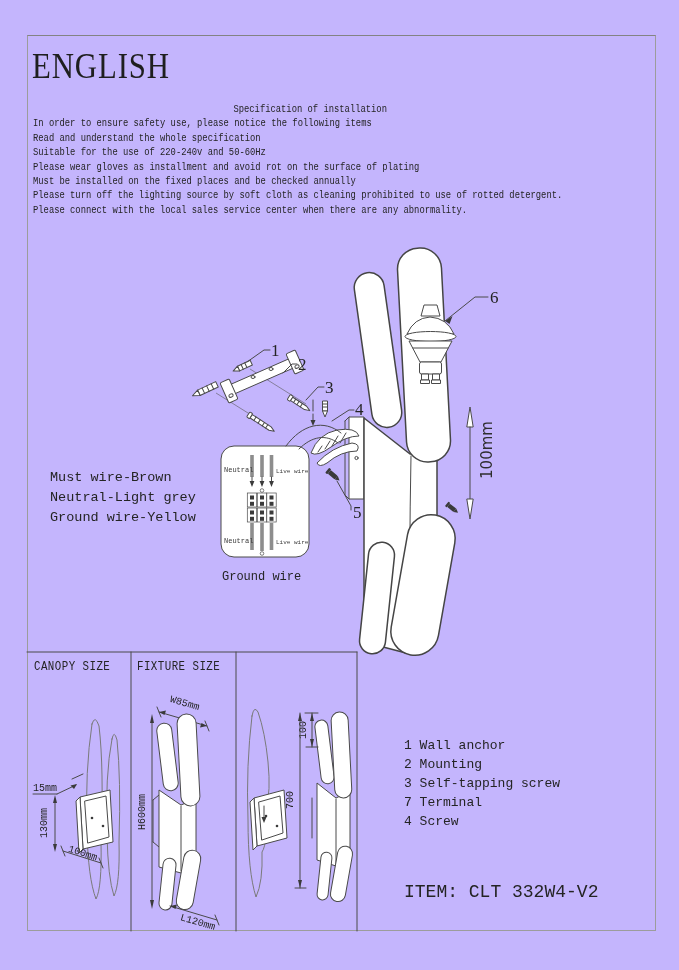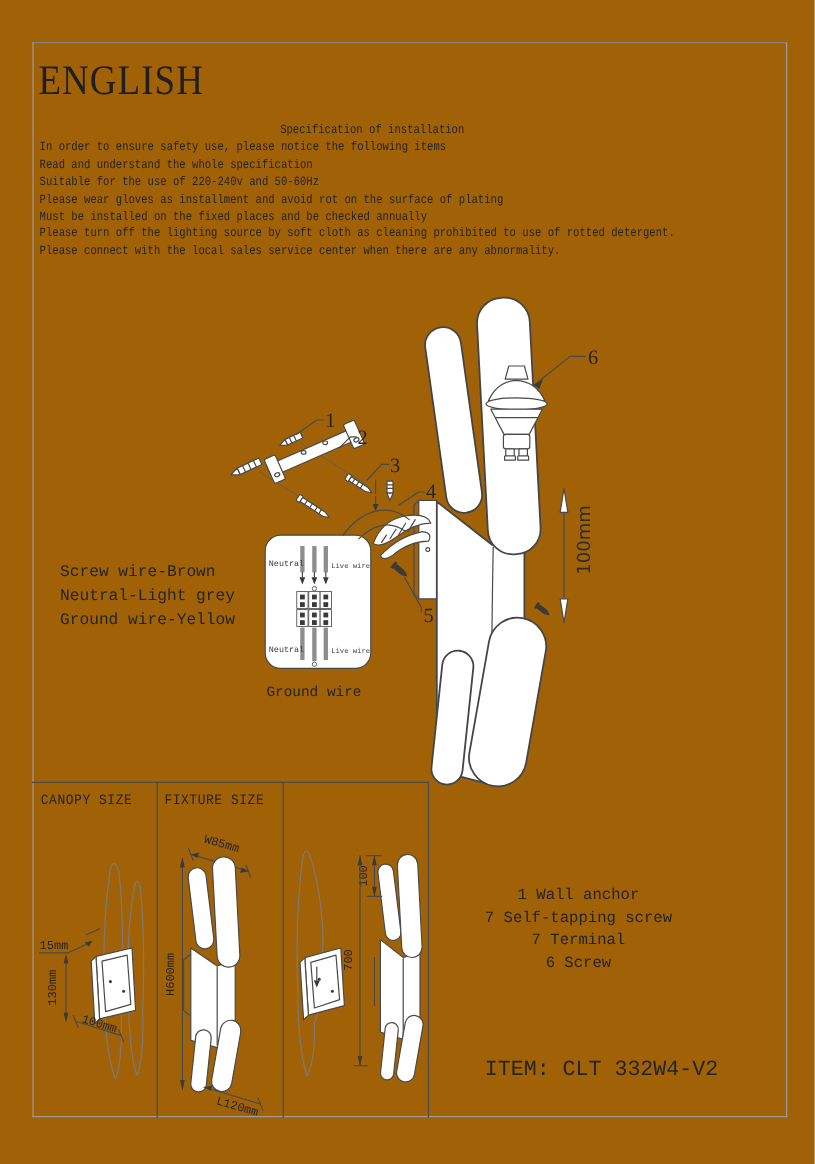--- a/index.html
+++ b/index.html
@@ -1,30 +1,30 @@
 <!DOCTYPE html>
 <html><head>
 <meta charset="utf-8">
 <style>
   html,body{margin:0;padding:0;background:#ffffff;}
-  .stage{position:relative;width:679px;height:970px;background:#a16207;overflow:hidden;
+  .stage{position:relative;width:679px;height:970px;background:#c4b5fd;overflow:hidden;
          font-family:"Liberation Mono",monospace;color:#242424;}
   .page{position:absolute;left:27px;top:35px;width:629px;height:896px;
         border:1px solid #9c9c9c;border-top-color:#838383;box-sizing:border-box;}
   .title{position:absolute;left:32px;top:47px;font-family:"Liberation Serif",serif;
          font-size:35px;color:#1f1f1f;letter-spacing:1px;transform:scaleX(.88);transform-origin:0 0;}
   .specs{position:absolute;left:33px;top:102px;width:660px;font-size:10.5px;line-height:14.4px;
          color:#242424;transform:scaleX(.84);transform-origin:0 0;white-space:nowrap;}
   .spec-head{text-align:center;width:660px;}
   .wire-legend{position:absolute;left:50px;top:468px;font-size:13.5px;line-height:20px;color:#242424;}
   .ground-caption{position:absolute;left:222px;top:570px;font-size:12px;color:#242424;}
   .panel-title{position:absolute;font-size:12px;letter-spacing:.5px;color:#242424;
                transform:scaleX(.9);transform-origin:0 0;white-space:nowrap;}
   .pt-canopy{left:34px;top:660px;} .pt-fixture{left:137px;top:660px;}
-  .parts{position:absolute;left:404px;top:736px;font-size:13px;line-height:19px;color:#242424;white-space:nowrap;text-align:center;}
+  .parts{position:absolute;left:404px;top:736px;font-size:13px;line-height:19px;color:#242424;white-space:nowrap;}
   .item-code{position:absolute;left:404px;top:882px;font-size:18px;color:#242424;white-space:nowrap;}
   svg{position:absolute;left:0;top:0;}
   .ink{stroke:#4a4a4a;fill:none;stroke-width:1;stroke-linecap:round;stroke-linejoin:round;}
   .thin{stroke:#5a5a5a;fill:none;stroke-width:.6;}
   .inkw{stroke:#4a4a4a;fill:#fff;stroke-width:1;stroke-linejoin:round;}
   .inkw15{stroke:#454545;fill:#fff;stroke-width:1.5;stroke-linejoin:round;}
   .fillink{fill:#3a3a3a;stroke:none;}
   .pet{stroke:#7a7a7a;fill:none;stroke-width:1;stroke-linejoin:round;stroke-linecap:round;}
   .wirebar{fill:#8d8d8d;}
   .blk{stroke:#4a4a4a;fill:#fff;stroke-width:.7;}
@@ -48,35 +48,36 @@
     <div>In order to ensure safety use, please notice the following items</div>
     <div>Read and understand the whole specification</div>
     <div>Suitable for the use of 220-240v and 50-60Hz</div>
     <div>Please wear gloves as installment and avoid rot on the surface of plating</div>
     <div>Must be installed on the fixed places and be checked annually</div>
     <div>Please turn off the lighting source by soft cloth as cleaning prohibited to use of rotted detergent.</div>
     <div>Please connect with the local sales service center when there are any abnormality.</div>
   </div>
 
   <div class="wire-legend">
-    <div>Screw wire-Brown</div>
+    <div>Must wire-Brown</div>
     <div>Neutral-Light grey</div>
     <div>Ground wire-Yellow</div>
   </div>
 
   <div class="ground-caption">Ground wire</div>
 
   <div class="panel-title pt-canopy">CANOPY SIZE</div>
   <div class="panel-title pt-fixture">FIXTURE SIZE</div>
 
   <div class="parts">
     <div>1 Wall anchor</div>
-    <div>7 Self-tapping screw</div>
+    <div>2 Mounting</div>
+    <div>3 Self-tapping screw</div>
     <div>7 Terminal</div>
-    <div>6 Screw</div>
+    <div>4 Screw</div>
   </div>
 
   <div class="item-code">ITEM: CLT 332W4-V2</div>
 
   <svg width="679" height="970" viewBox="0 0 679 970">
 
     <g>
       <line class="thin" x1="216" y1="393" x2="272" y2="428"></line>
       <line class="thin" x1="250" y1="369" x2="306" y2="404"></line>
       <polygon class="inkw" points="227,386 293,357 298,366 232,395"></polygon>

